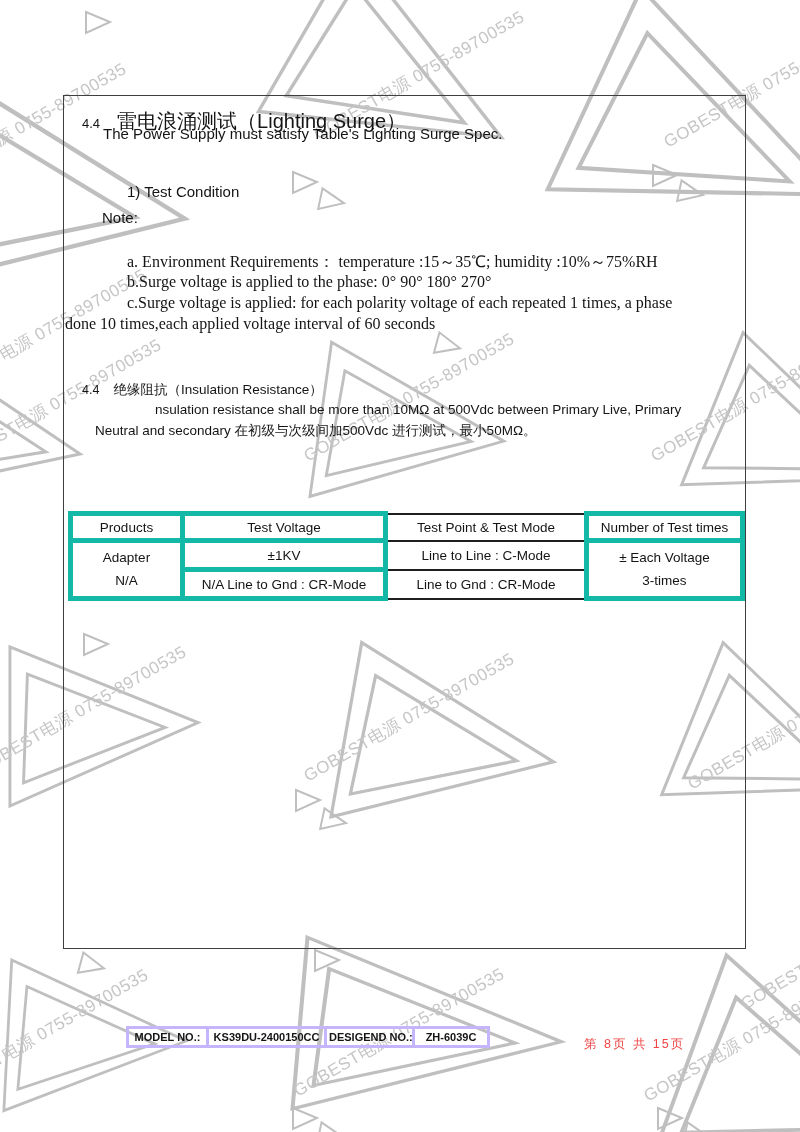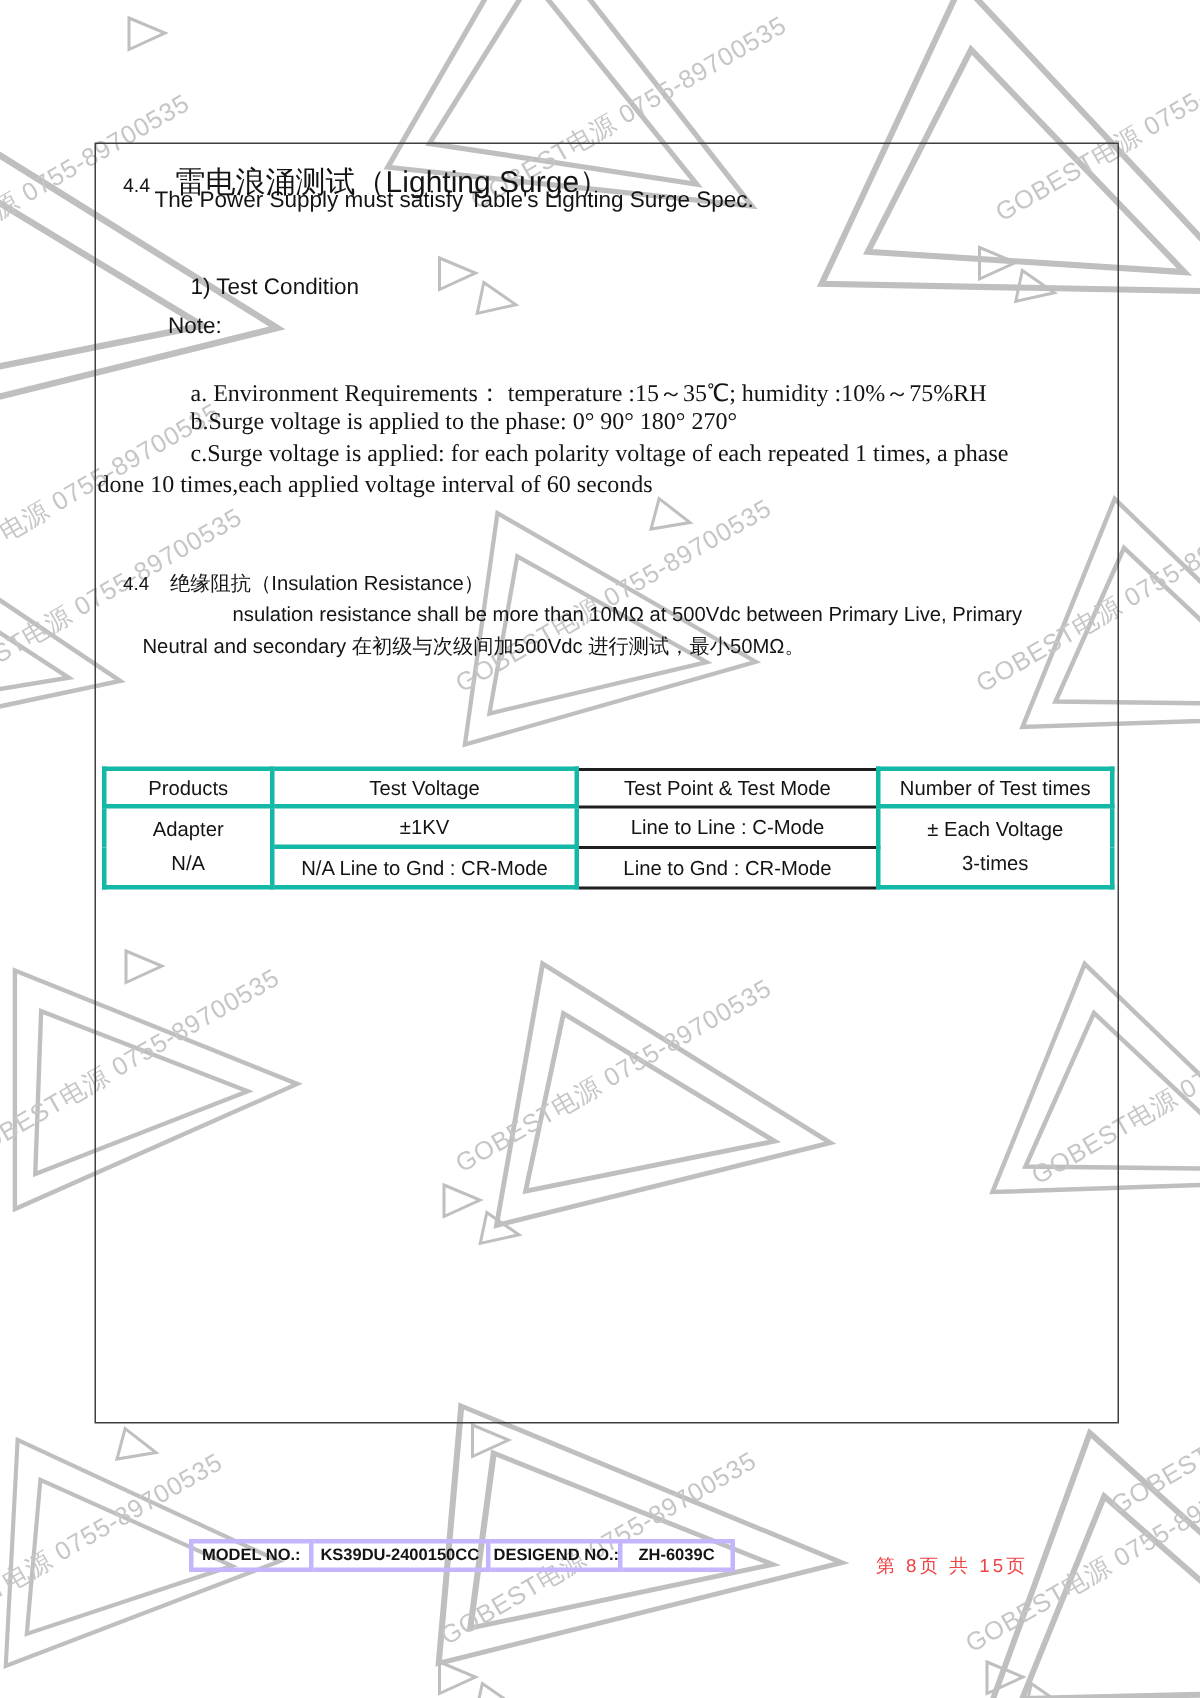--- a/index.html
+++ b/index.html
@@ -29,21 +29,21 @@
   .t15 { font-size:15px; }
   .t145 { font-size:16px;font-family:Liberation Serif, serif; }
   .t135 { font-size:13.5px; }
   
   .spec-table {
     position:absolute; left:68px; top:511px; z-index:2;
     border-collapse:collapse; table-layout:fixed; width:672px;
     font-size:13.5px; background:transparent;
   }
   .spec-table th, .spec-table td {
-    border:3px solid #14b8a6; text-align:center; vertical-align:middle;
+    border:5px solid #14b8a6; text-align:center; vertical-align:middle;
     font-weight:normal; padding:0; overflow:hidden;
   }
   .spec-table .heavy { border-width:2px; border-color:#1f1f1f; }
   .spec-table tr.hdr th { height:22px; }
   .spec-table tr.r1 td { height:24px; }
   .spec-table tr.r2 td { height:24px; }
   .two-line span { display:block; line-height:1.7; }
   
   .footer-table {
     position:absolute; left:126px; top:1026px; z-index:2;
@@ -120,21 +120,21 @@
     <text class="wm-text" transform="translate(745,1010) rotate(-30)">GOBEST电源 0755-89700535</text>
   </svg>
 
   <div class="content-box"></div>
 
   <div class="ln" style="left:82px; top:108px;">
     <span class="sec-num">4.4</span><span class="sec-title">雷电浪涌测试（Lighting Surge）</span>
   </div>
   <div class="ln t15" style="left:103px; top:125px;">The Power Supply must satisfy Table's Lighting Surge Spec.</div>
   <div class="ln t15" style="left:127px; top:183px;">1) Test Condition</div>
-  <div class="ln t15" style="left:112px; top:209px;">Note:</div>
+  <div class="ln t15" style="left:102px; top:209px;">Note:</div>
   <div class="ln t145" style="left:127px; top:252px;">a. Environment Requirements： temperature :15～35℃; humidity :10%～75%RH</div>
   <div class="ln t145" style="left:127px; top:273px;text-align:right;">b.Surge voltage is applied to the phase: 0° 90° 180° 270°</div>
   <div class="ln t145" style="left:127px; top:294px;">c.Surge voltage is applied: for each polarity voltage of each repeated 1 times, a phase</div>
   <div class="ln t145" style="left:65px; top:315px;">done 10 times,each applied voltage interval of 60 seconds</div>
 
   <div class="ln" style="left:82px; top:380px;">
     <span class="sec-num-sm">4.4</span><span class="sec-title-sm">绝缘阻抗（Insulation Resistance）</span>
   </div>
   <div class="ln t135" style="left:155px; top:402px;">nsulation resistance shall be more than 10MΩ at 500Vdc between Primary Live, Primary</div>
   <div class="ln t135" style="left:95px; top:422px;">Neutral and secondary 在初级与次级间加500Vdc 进行测试，最小50MΩ。</div>

